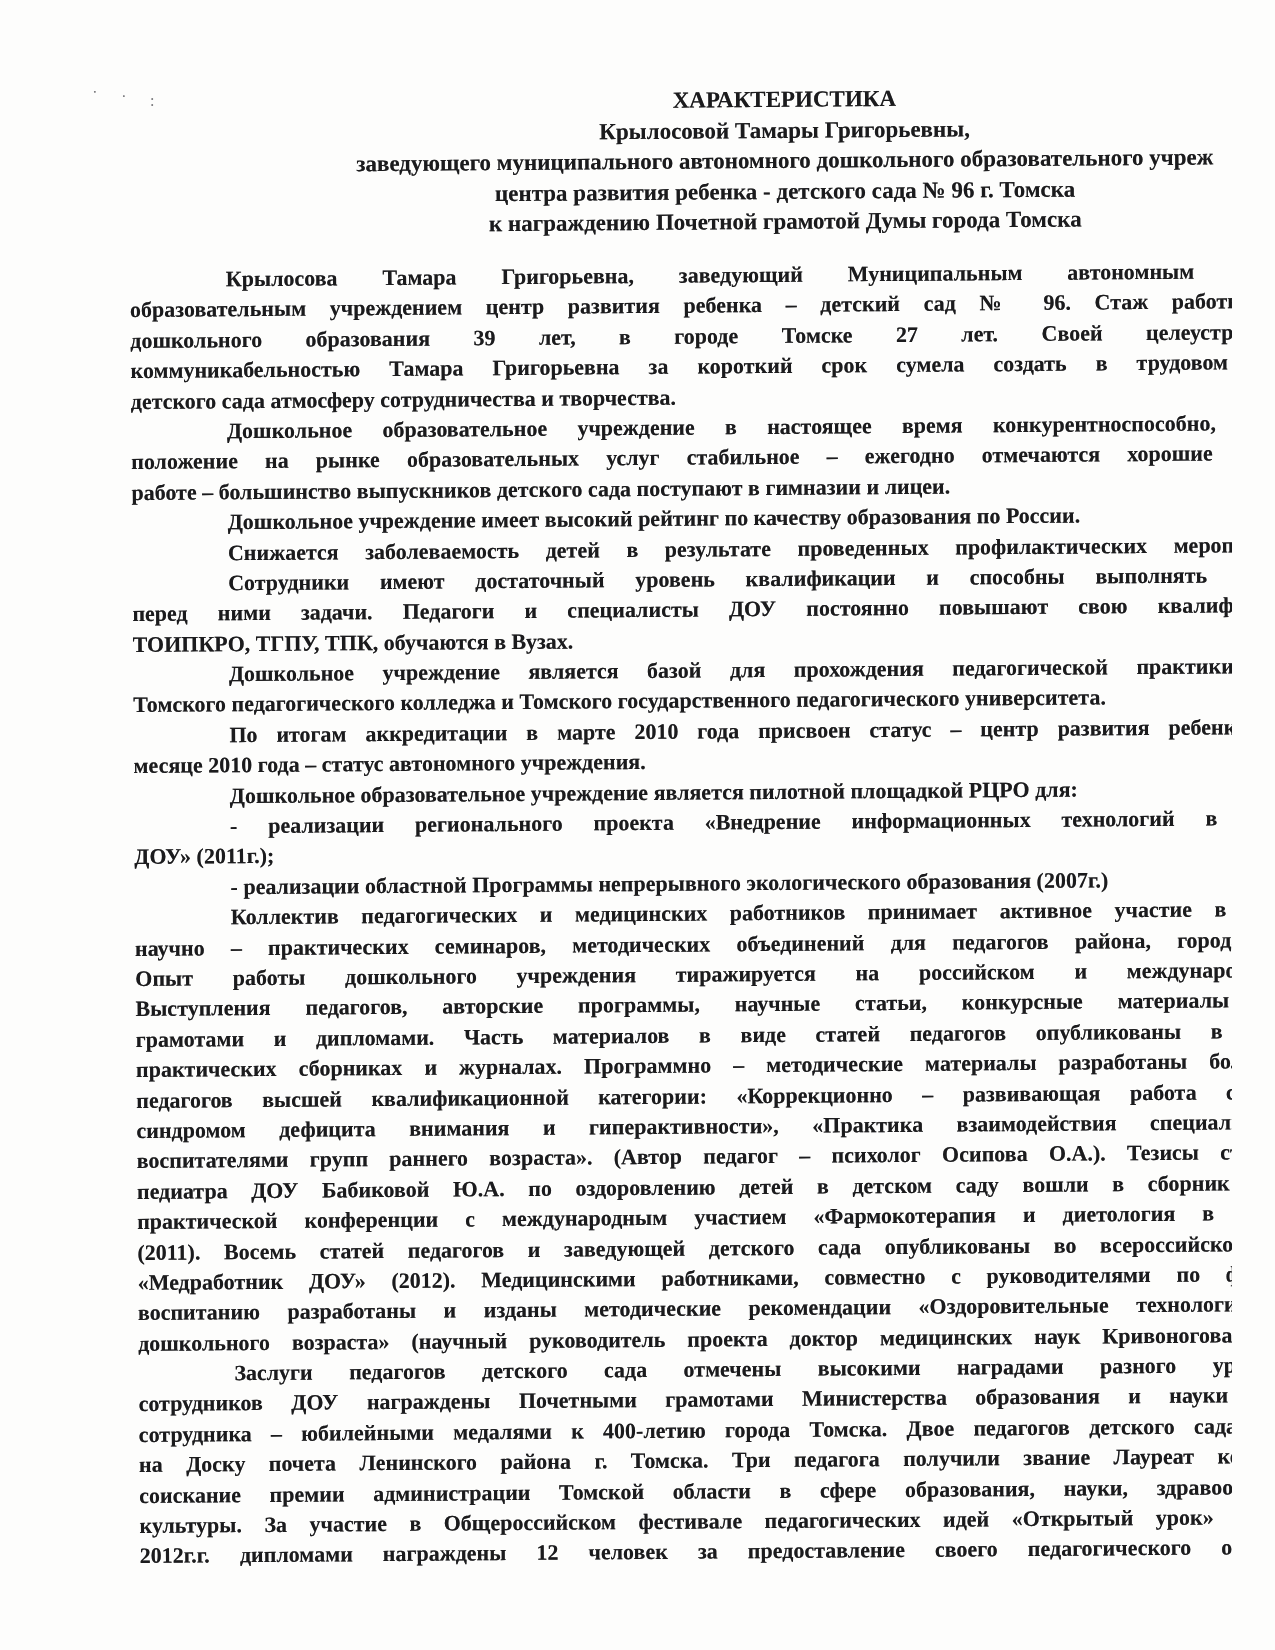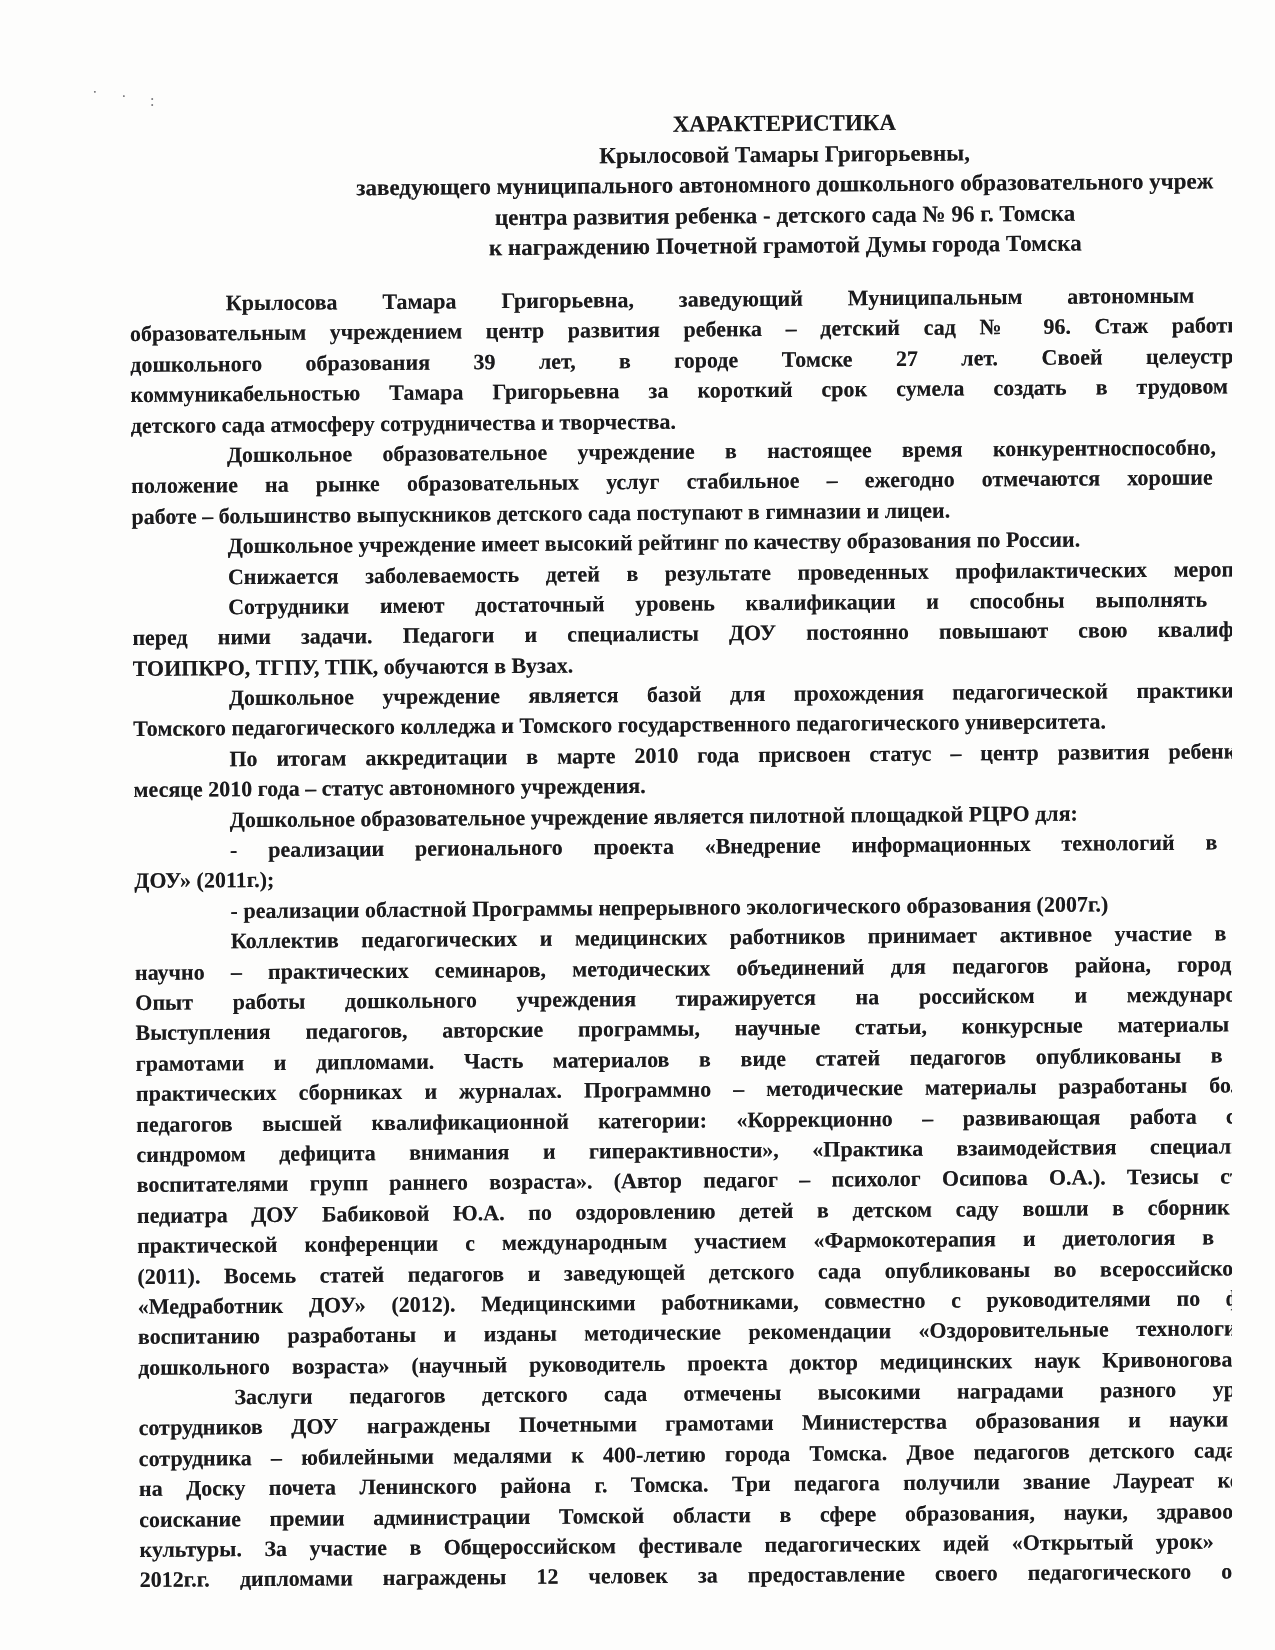--- a/index.html
+++ b/index.html
@@ -17,21 +17,20 @@
     color: #1b1b1d;
     font-weight: bold;
   }
   
   .clip {
     position: absolute;
     left: 0; top: 0;
     width: 1232px;
     height: 1566px;
     overflow: hidden;
-    margin-top: 24px;
   }
   .doc {
     position: absolute;
     left: 0; top: 0;
     width: 1600px;
     transform: rotate(-0.45deg);
     transform-origin: 640px 820px;
     text-shadow: 0 0 0.5px rgba(25,25,28,0.55);
   }
   .title-block {

